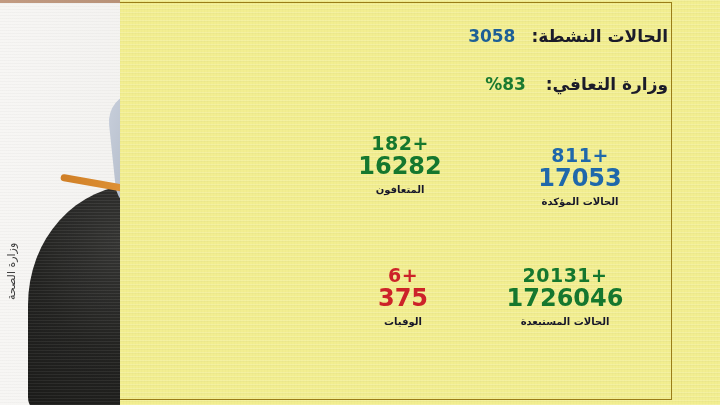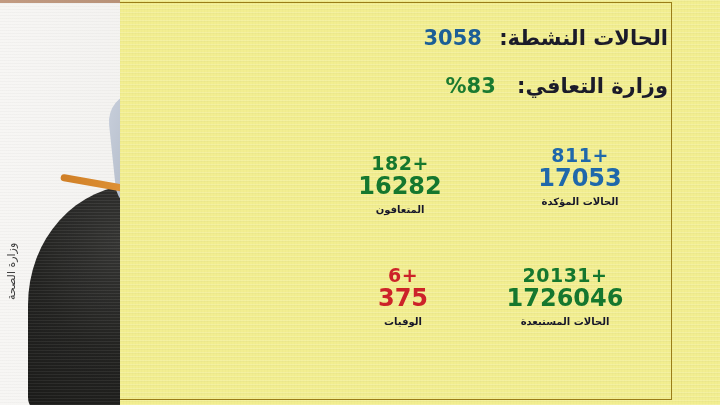--- a/index.html
+++ b/index.html
@@ -216,21 +216,21 @@
     letter-spacing: 1px;
     color: rgba(195,200,212,0.55);
     transform: rotate(-3deg);
   }
 
   
   .hdr-row {
     position: absolute;
     direction: rtl;
     white-space: nowrap;
-    font-size: 21px;
+    font-size: 17px;
     color: #1b1b2a;
     font-weight: 700;
   }
   .hdr-active  { right: 52px; top: 26px; }
   .hdr-rate    { right: 52px; top: 74px; }
   .hdr-val-blue  { color: #1c5f96; font-weight: 700; margin-right: 10px; }
   .hdr-val-green { color: #1a7a30; font-weight: 700; margin-right: 14px; }
 
   
   .stat {
@@ -255,21 +255,21 @@
     font-weight: 700;
     color: #16162a;
     margin-top: 5px;
     line-height: 1.1;
   }
   .c-green { color: #15772e; }
   .c-blue  { color: #1f68ab; }
   .c-red   { color: #cc2229; }
 
   .stat-confirmed { right: 55px;  top: 146px; width: 170px; }
-  .stat-recovered { right: 235px; top: 154px; width: 170px; }
+  .stat-recovered { right: 235px; top: 134px; width: 170px; }
   .stat-excluded  { right: 55px;  top: 266px; width: 200px; }
   .stat-deaths    { right: 252px; top: 266px; width: 130px; }
 </style>
 </head>
 <body>
 
 <div id="poster">
 
   <div class="photo-panel">
     <div class="panel-topline"></div>

